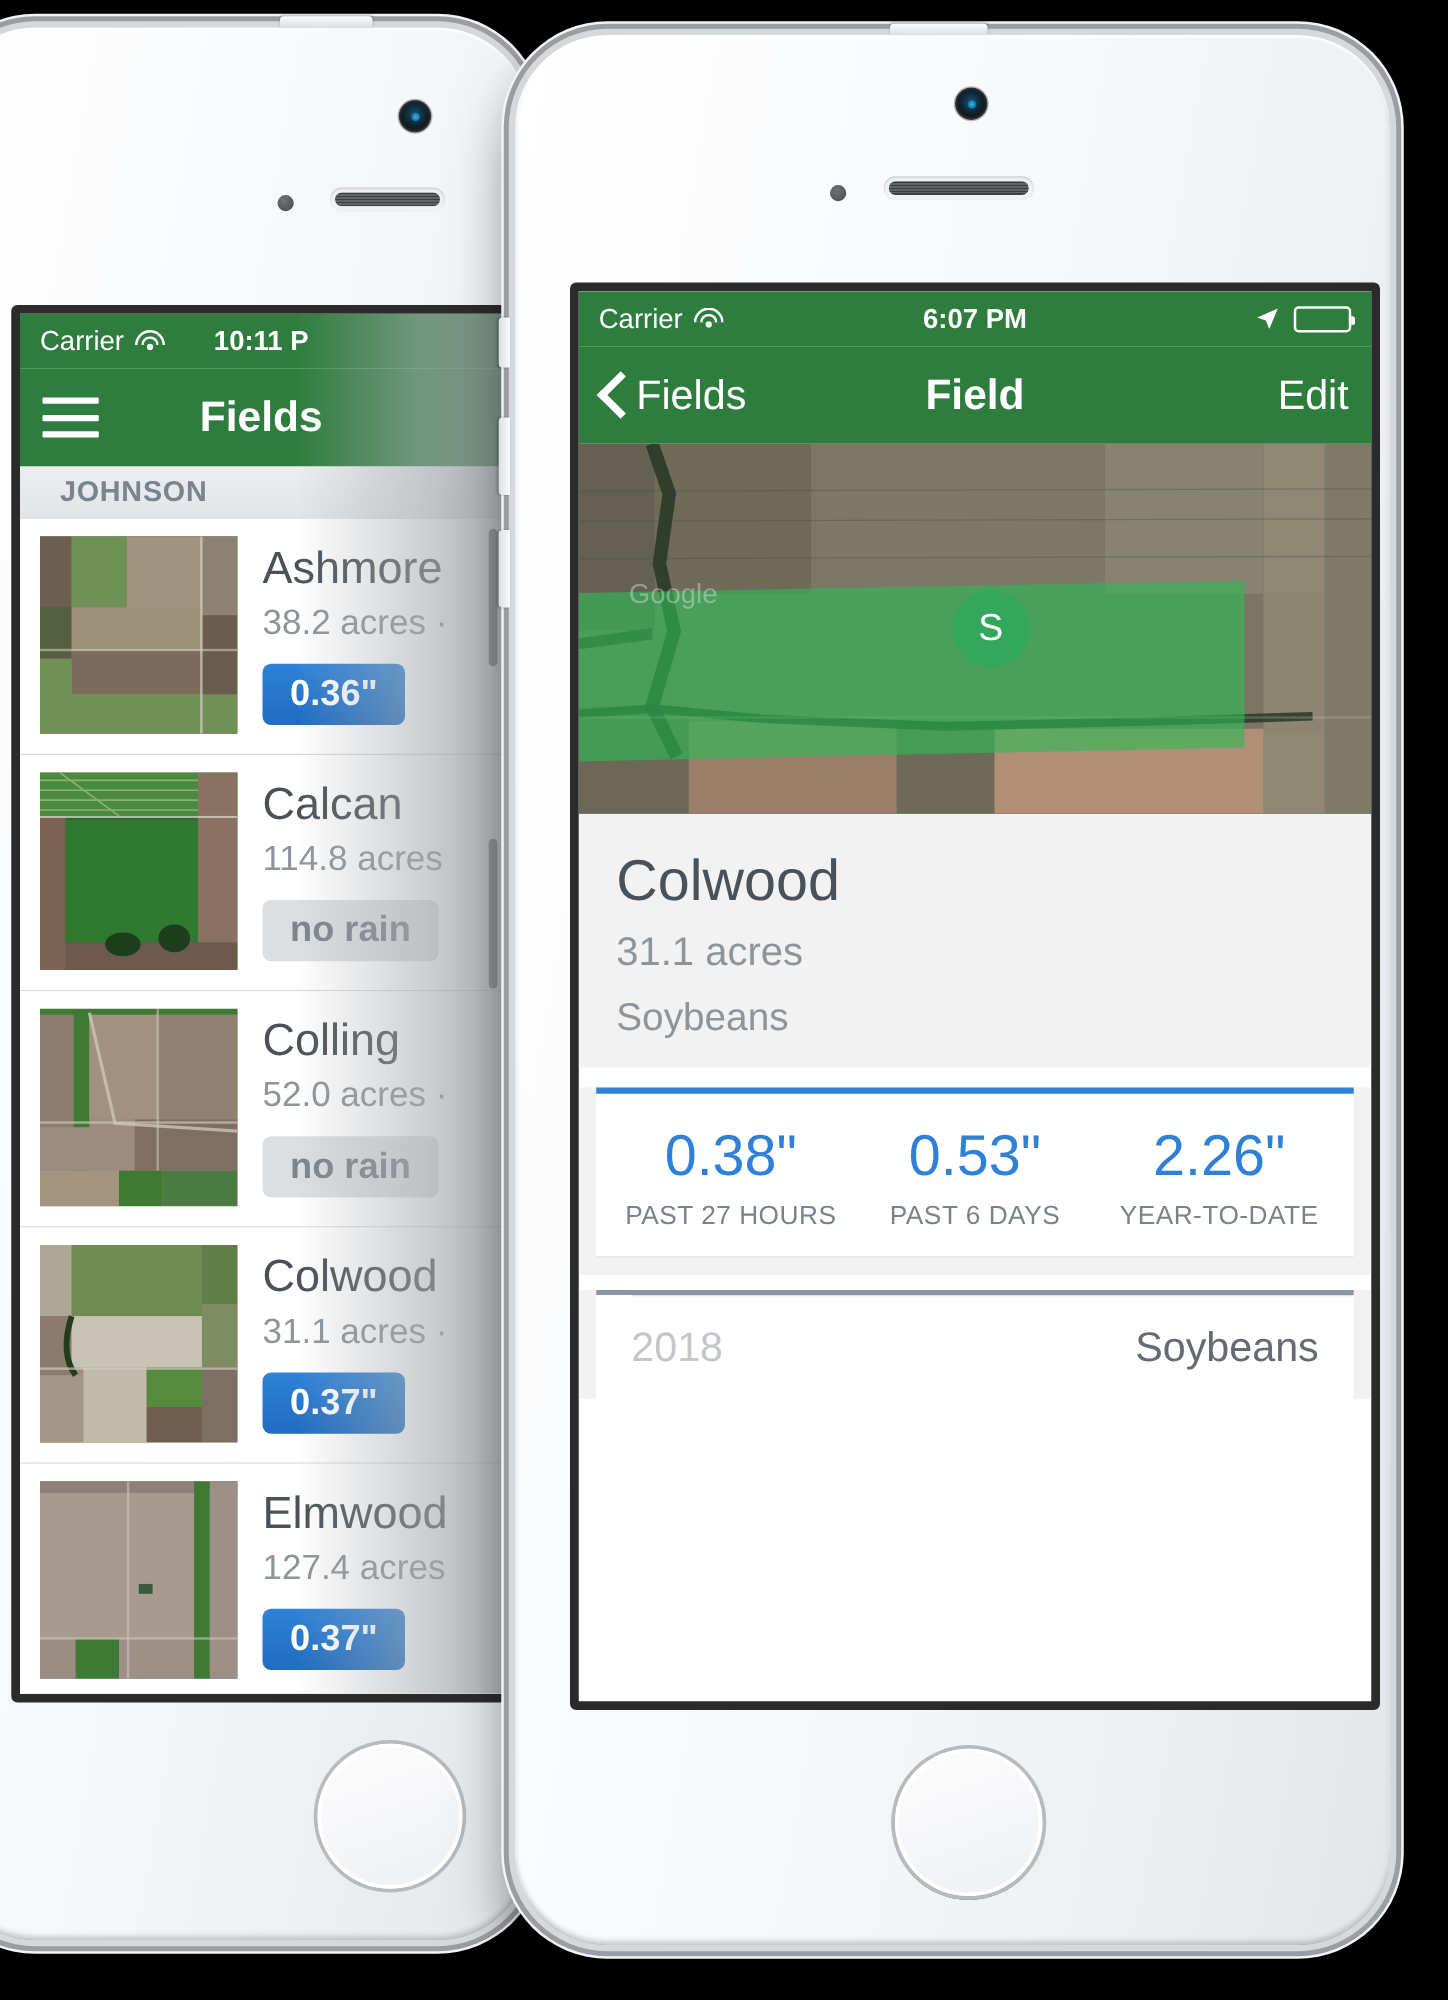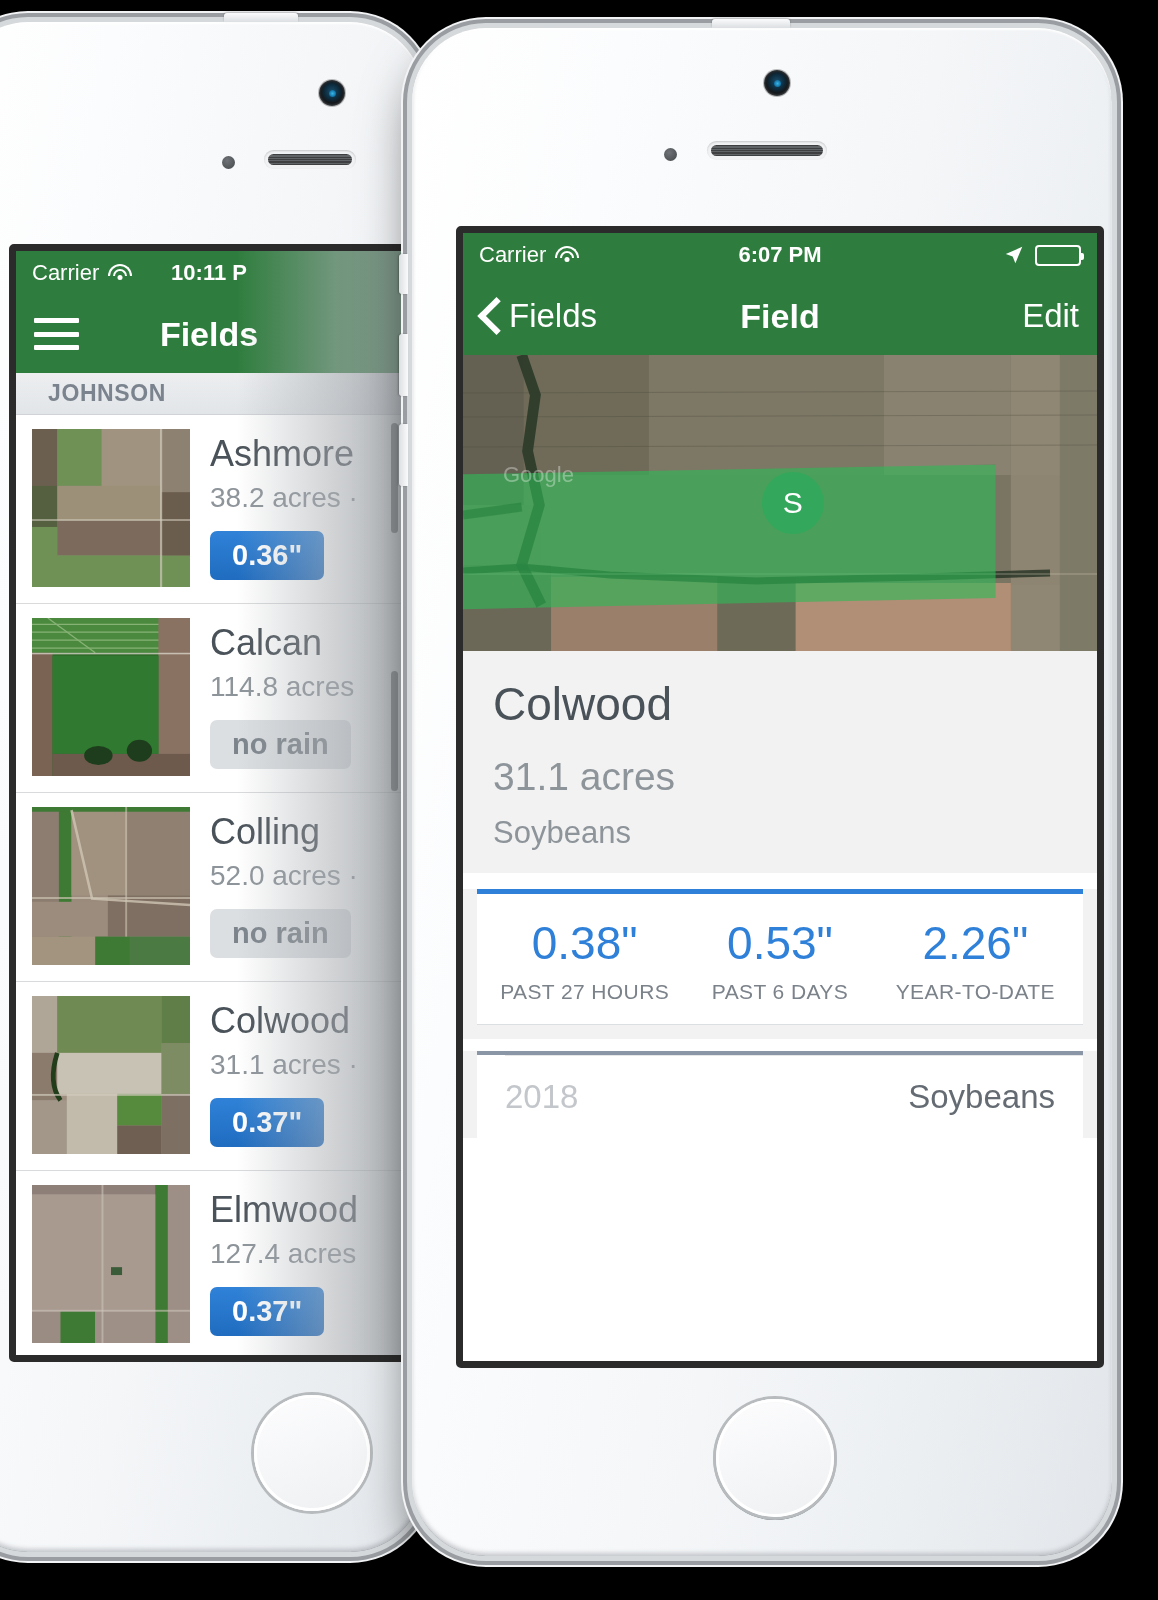--- a/index.html
+++ b/index.html
@@ -186,21 +186,21 @@
   .map-pin {
     position:absolute; left:52%; top:50%; width:62px;height:62px;margin:-31px 0 0 -31px;
     border-radius:50%; background:#33a85c; color:#fff;
     display:flex; align-items:center; justify-content:center;
     font-size:30px;
   }
   .gwm { position:absolute; left:8px; top:36%; color:rgba(255,255,255,.35); font-size:22px;margin-left:32px; }
 
   .detail { background:#f2f2f2; padding:26px 30px 22px 30px;}
   .f-name { font-size:46px; color:#4a5259; }
-  .f-acres{ font-size:39px; color:#8d949a; margin-top:24px;}
+  .f-acres{ font-size:32px; color:#8d949a; margin-top:12px;}
   .f-crop { font-size:31px; color:#8d949a; margin-top:16px;}
 
   .rain-card {
     background:#fff; border-top:5px solid #2f80d8;
     border-bottom:1px solid #dcdfe2;
     display:flex; padding:22px 10px 20px 10px; margin-top:16px;
   }
   .rain-cell { flex:1; text-align:center;}
   .rain-val { font-size:46px; color:#2f80d8; }
   .rain-lab { font-size:21px; color:#7b828a; margin-top:10px; letter-spacing:.4px;}

